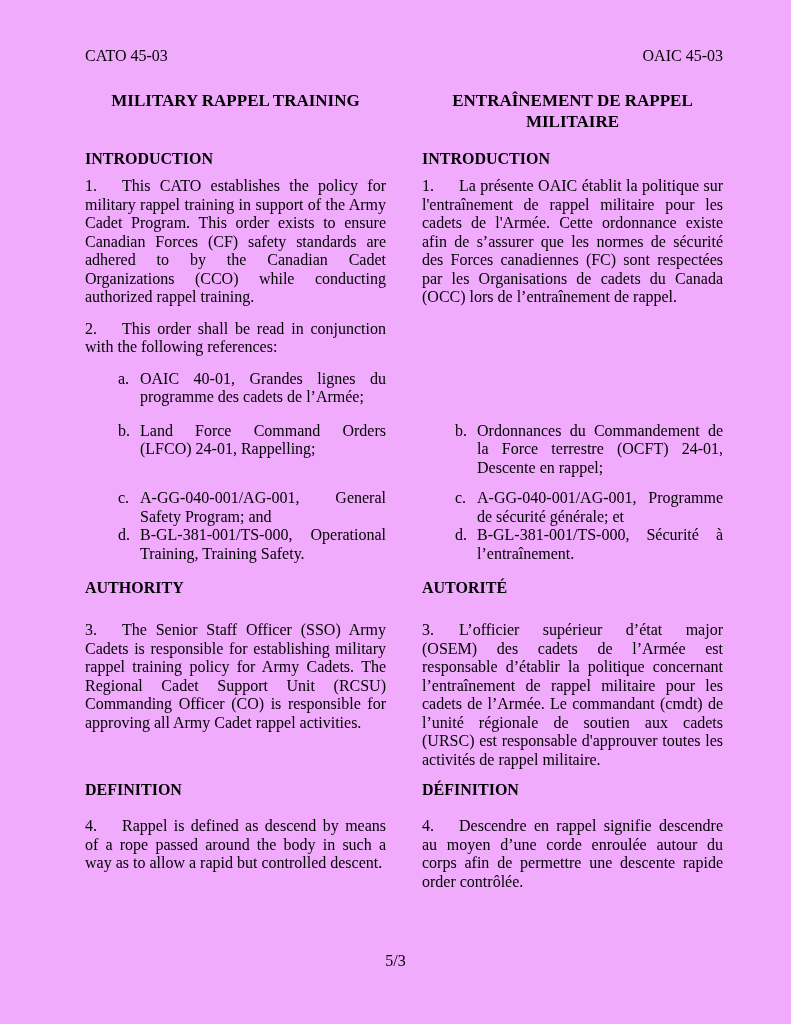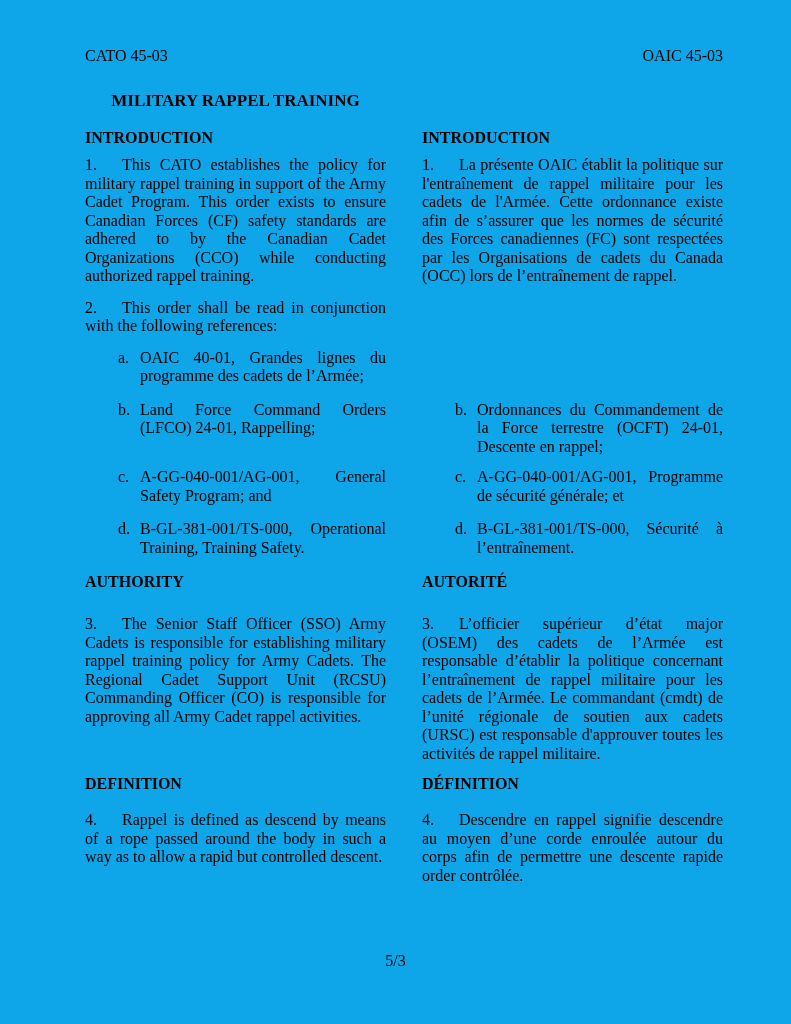--- a/index.html
+++ b/index.html
@@ -1,21 +1,21 @@
 <!DOCTYPE html>
 <html><head>
 <meta charset="utf-8">
 <style>
   html, body { margin: 0; padding: 0; background: #ffffff; }
   .page {
     position: relative;
     width: 791px;
     height: 1024px;
     box-sizing: border-box;
-    background: #0ea5e9;
+    background: #f0abfc;
     color: #000000;
     font-family: "Liberation Serif", "DejaVu Serif", serif;
     font-size: 16px;
     padding: 47px 68px 0 85px;
     overflow: hidden;
   }
   .cols {
     display: grid;
     grid-template-columns: 1fr 1fr;
     column-gap: 36px;
@@ -55,21 +55,21 @@
   .item .marker {
     display: inline-block;
     width: 22px;
     margin-left: -22px;
   }
   .r-intro      { margin-bottom: 9px; }
   .r-para1      { margin-bottom: 13px; }
   .r-para2      { margin-bottom: 13px; }
   .r-item-a     { margin-bottom: 15px; }
   .r-item-b     { margin-bottom: 12px; }
-  .r-item-c     { margin-bottom: 15px; }
+  .r-item-c     { }
   .r-item-d     { margin-bottom: 16px; }
   .r-authority  { margin-bottom: 24px; }
   .r-para3      { margin-bottom: 12px; }
   .r-definition { margin-bottom: 18px; }
   .page-footer {
     position: absolute;
     left: 0;
     right: 0;
     bottom: 54px;
     text-align: center;
@@ -81,20 +81,21 @@
 
 <div class="page">
 
   <div class="doc-header">
     <span>CATO 45-03</span>
     <span>OAIC 45-03</span>
   </div>
 
   <div class="cols r-titles">
     <h1 class="doc-title">MILITARY RAPPEL TRAINING</h1>
+    <h1 class="doc-title">ENTRAÎNEMENT DE RAPPEL MILITAIRE</h1>
   </div>
 
   <div class="cols r-intro">
     <h2 class="heading">INTRODUCTION</h2>
     <h2 class="heading">INTRODUCTION</h2>
   </div>
 
   <div class="cols r-para1">
     <p class="para"><span class="pnum">1.</span><span>This CATO establishes the policy for military rappel training in support of the Army Cadet Program. This order exists to ensure Canadian Forces (CF) safety standards are adhered to by the Canadian Cadet Organizations (CCO) while conducting authorized rappel training.</span></p>
     <p class="para"><span class="pnum">1.</span><span>La présente OAIC établit la politique sur l'entraînement de rappel militaire pour les cadets de l'Armée. Cette ordonnance existe afin de s’assurer que les normes de sécurité des Forces canadiennes (FC) sont respectées par les Organisations de cadets du Canada (OCC) lors de l’entraînement de rappel.</span></p>

